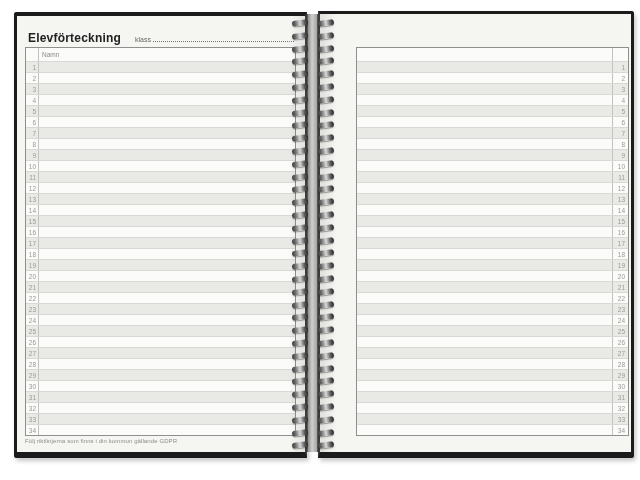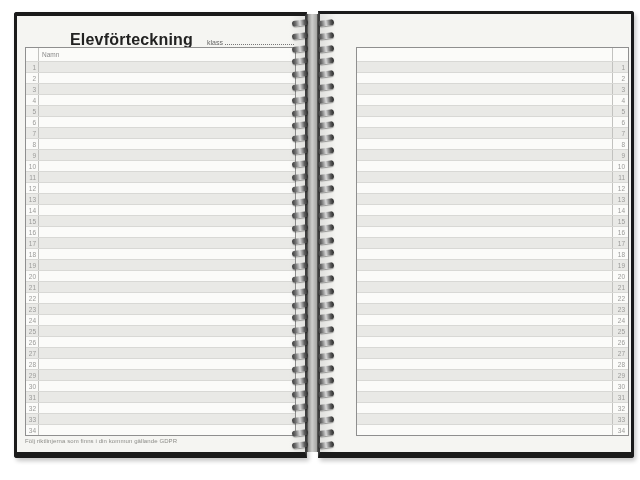--- a/index.html
+++ b/index.html
@@ -28,21 +28,21 @@
     border-radius:0 3px 3px 0;
     box-shadow:2px 3px 4px rgba(0,0,0,.22);
   }
   .page-left::after{content:"";position:absolute;right:0;top:0;bottom:0;width:16px;
     background:linear-gradient(90deg,rgba(0,0,0,0),rgba(0,0,0,.08));pointer-events:none;}
   .page-right::before{content:"";position:absolute;left:0;top:0;bottom:0;width:16px;
     background:linear-gradient(270deg,rgba(0,0,0,0),rgba(0,0,0,.09));pointer-events:none;}
 
   
   .lp-head{position:absolute;left:11px;top:15px;right:11px;display:flex;align-items:baseline;}
-  .lp-title{font-size:16px;font-weight:bold;color:var(--title-text);letter-spacing:.2px;margin-left:42px;}
+  .lp-title{font-size:12px;font-weight:bold;color:var(--title-text);letter-spacing:.2px;}
   .lp-klass{font-size:7px;color:#666;margin-left:14px;}
   .klass-line{flex:1;margin-left:2px;border-bottom:1px dotted #777;display:inline-block;}
 
   
   .rtable{position:absolute;width:271px;height:389px;box-sizing:border-box;
     border:1px solid var(--table-border);display:flex;flex-direction:column;
     background:var(--row-plain);}
   .table-left{left:8px;top:31px;}
   .table-right{left:36px;top:33px;width:273px;}
   .trow{display:flex;height:11px;box-sizing:border-box;flex:0 0 auto;border-top:1px solid var(--row-line);}

